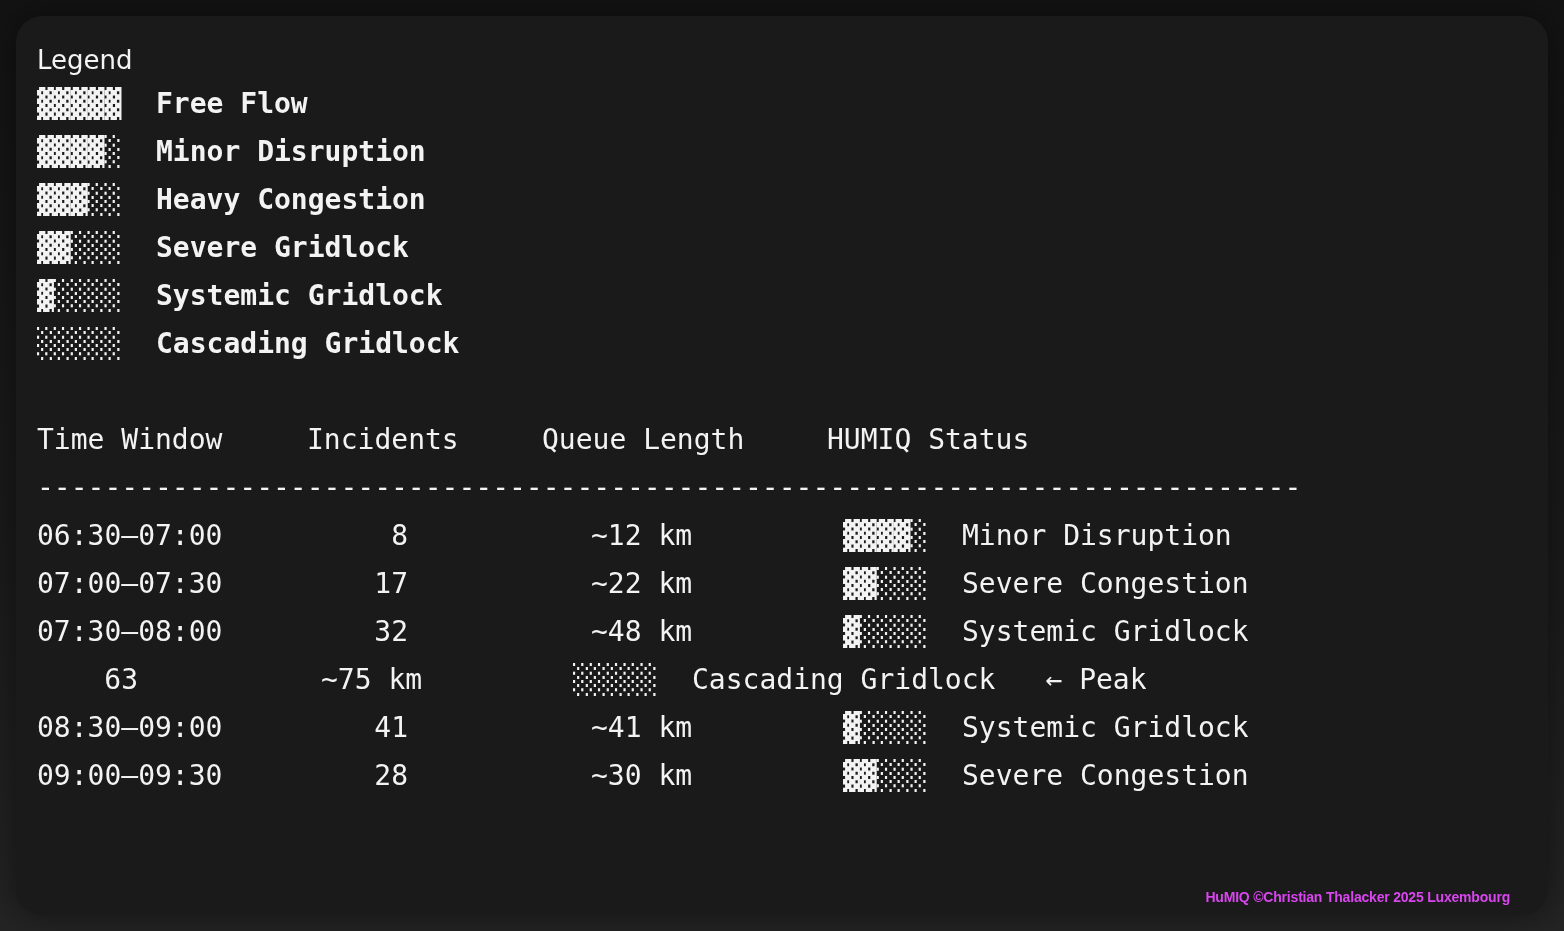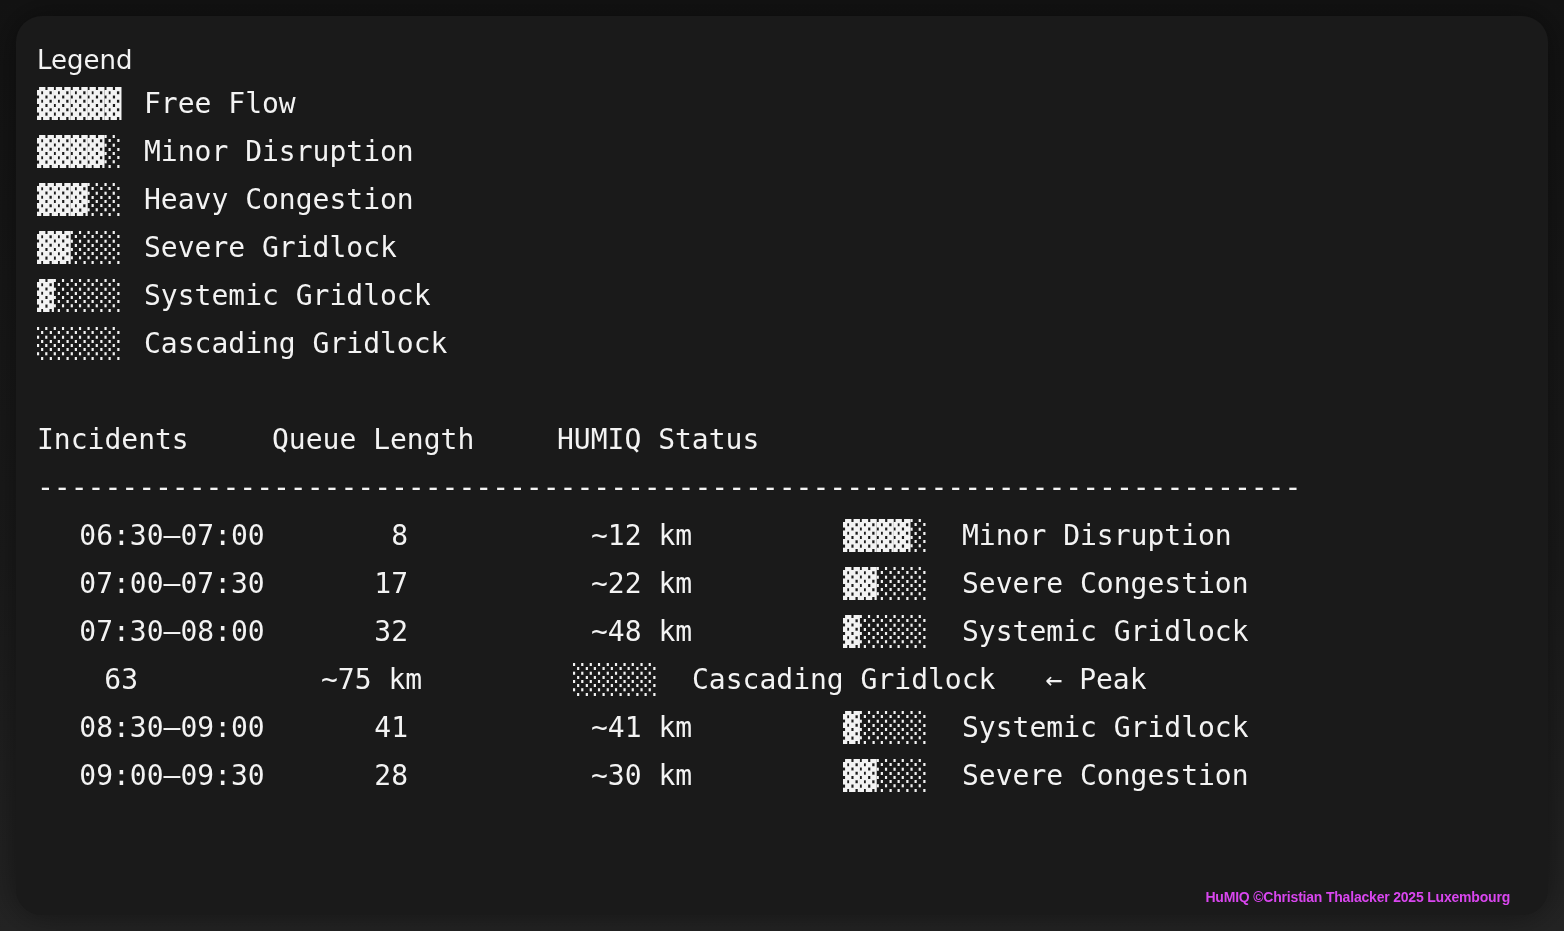--- a/index.html
+++ b/index.html
@@ -20,29 +20,29 @@
     font: 28px/48px "DejaVu Sans Mono", monospace;
     letter-spacing:0;
   }
   .legend-title {
     font-family:"DejaVu Sans", sans-serif;
     font-size:26px; line-height:40px;
     margin-top:24px;
   }
   .line { display:flex; height:48px; line-height:48px; white-space:pre; }
   .swatch { width:85px; flex:0 0 85px; }
-  .legend .label { margin-left:22px; }
+  .legend .label { margin-left:34px;font-weight:bold; }
 
   .table-block { margin-top:48px; }
   .hdr .h-time  { flex:0 0 270px; }
   .hdr .h-inc   { flex:0 0 235px; }
   .hdr .h-queue { flex:0 0 285px; }
   .divider { overflow:hidden; }
 
-  .row .c-time  { flex:0 0 270px;text-align:center; }
+  .row .c-time  { flex:0 0 270px; }
   .row .c-inc   { flex:0 0 101px; text-align:right; }
   .row .c-queue { margin-left:183px; flex:0 0 110px; }
   .row .c-bar   { margin-left:142px; flex:0 0 85px; }
   .row .c-status{ margin-left:34px; }
   .row .c-note  { margin-left:50px; }
 
   .footer {
     position:absolute; right:38px; bottom:10px;
     font-family:"Liberation Sans", sans-serif;
     font-weight:bold; font-size:14px; letter-spacing:-0.2px;
@@ -79,20 +79,21 @@
         <span class="label">Systemic Gridlock</span>
       </div>
       <div class="line">
         <span class="swatch">░░░░░</span>
         <span class="label">Cascading Gridlock</span>
       </div>
     </div>
 
     <div class="table-block">
       <div class="line hdr">
+        <span class="h-time">Time Window</span>
         <span class="h-inc">Incidents</span>
         <span class="h-queue">Queue Length</span>
         <span class="h-stat">HUMIQ Status</span>
       </div>
       <div class="line divider">---------------------------------------------------------------------------</div>
 
       <div class="line row">
         <span class="c-time">06:30—07:00</span>
         <span class="c-inc">8</span>
         <span class="c-queue">~12 km</span>

